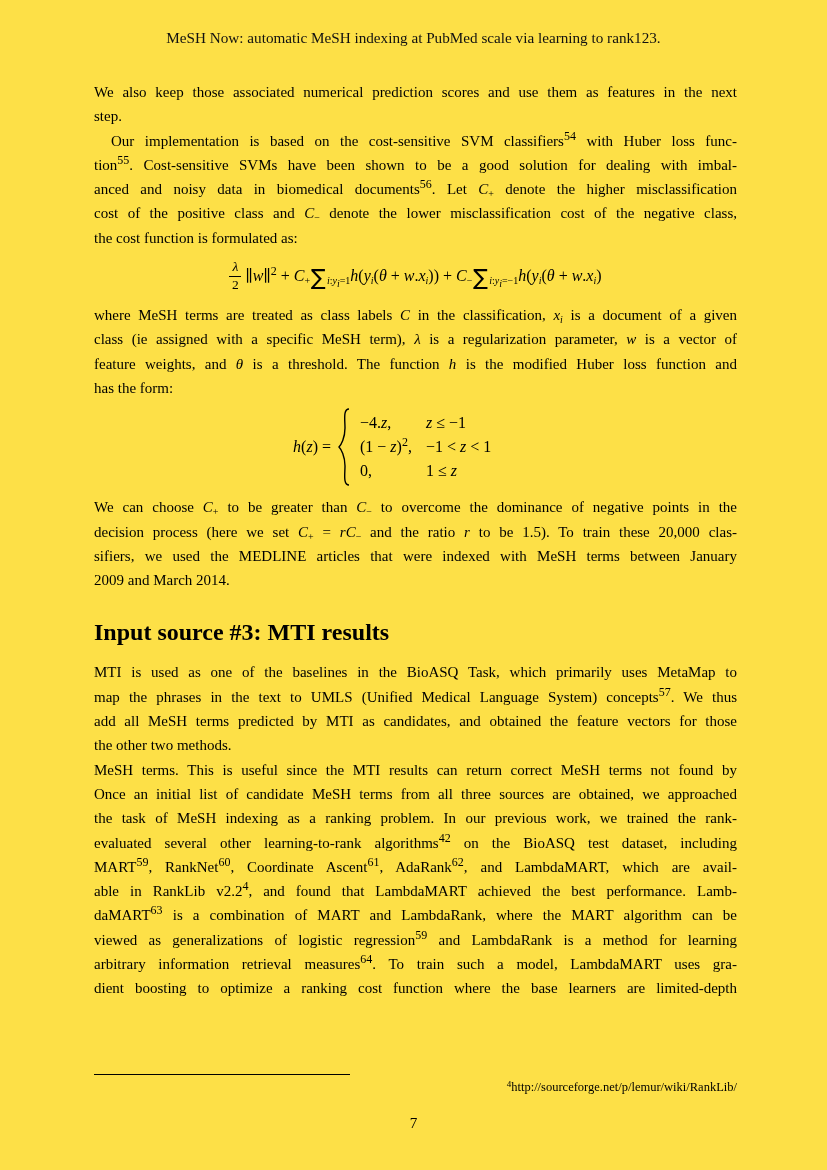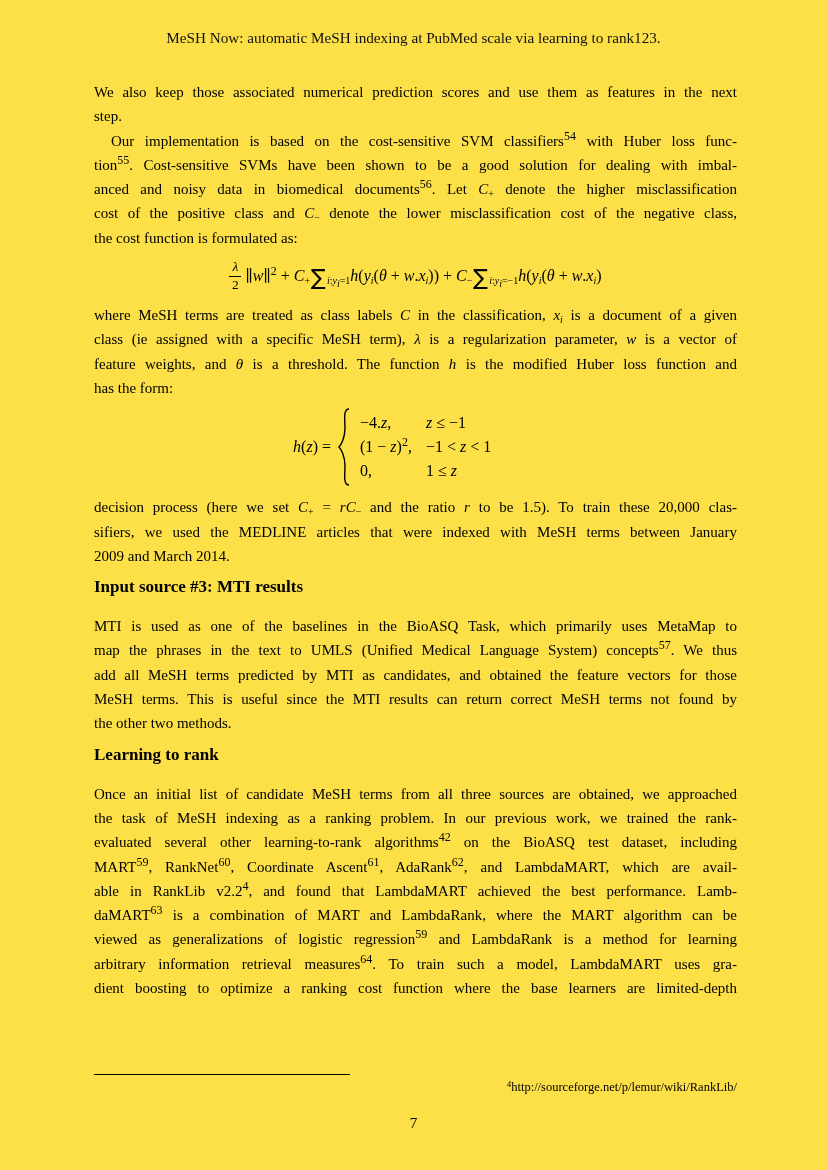--- a/index.html
+++ b/index.html
@@ -17,22 +17,22 @@
     font-size:15px; line-height:24.3px; text-align:justify;
   }
   .para { margin:0; }
   .line { text-align:justify; text-align-last:justify; white-space:normal; }
   .line-last { text-align-last:left; }
   .indent { text-indent:17px; }
   sup { font-size:12px; line-height:0; vertical-align:baseline; position:relative; top:-6px; }
   sub { font-size:10px; line-height:0; vertical-align:baseline; position:relative; top:3px; }
   i { font-style:italic; }
   .h2 {
-    font-weight:bold; font-size:17px; line-height:21px;
-    margin:8px 0 17px 0; text-align:left; text-align-last:left;
+    font-weight:bold; font-size:24px; line-height:21px;
+    margin:30px 0 17px 0; text-align:left; text-align-last:left;
   }
   .equation {
     display:flex; justify-content:center; align-items:center;
     margin:9px 0 10px 0; min-height:34px; font-size:16px;
     text-align:center; text-align-last:center; white-space:nowrap;
   }
   .frac { display:inline-flex; flex-direction:column; align-items:center; margin-right:4px; }
   .frac .num { display:block; padding:0 3px 1px 3px; border-bottom:1px solid #000; font-size:13.5px; line-height:1.1; font-style:italic; }
   .frac .den { display:block; padding-top:1px; font-size:13.5px; line-height:1.1; }
   .bigop { font-family:"DejaVu Sans",sans-serif; font-size:22px; line-height:0; position:relative; top:2px; margin:0 1px; }
@@ -94,33 +94,33 @@
         <div class="case-grid">
           <div class="case-value">−4.<i>z</i>,</div>
           <div class="case-cond"><i>z</i> ≤ −1</div>
           <div class="case-value">(1 − <i>z</i>)<sup>2</sup>,</div>
           <div class="case-cond">−1 &lt; <i>z</i> &lt; 1</div>
           <div class="case-value">0,</div>
           <div class="case-cond">1 ≤ <i>z</i></div>
         </div>
       </div>
       <div class="para">
+        <div class="line">We can choose <i>C</i><sub>+</sub> to be greater than <i>C</i><sub>−</sub> to overcome the dominance of negative points in the</div>
         <div class="line">decision process (here we set <i>C</i><sub>+</sub> = <i>rC</i><sub>−</sub> and the ratio <i>r</i> to be 1.5). To train these 20,000 clas-</div>
         <div class="line">sifiers, we used the MEDLINE articles that were indexed with MeSH terms between January</div>
         <div class="line line-last">2009 and March 2014.</div>
       </div>
       <div class="h2">Input source #3: MTI results</div>
       <div class="para">
         <div class="line">MTI is used as one of the baselines in the BioASQ Task, which primarily uses MetaMap to</div>
         <div class="line">map the phrases in the text to UMLS (Unified Medical Language System) concepts<sup>57</sup>. We thus</div>
         <div class="line">add all MeSH terms predicted by MTI as candidates, and obtained the feature vectors for those</div>
+        <div class="line line-last">the other two methods.</div>
         <div class="line">MeSH terms. This is useful since the MTI results can return correct MeSH terms not found by</div>
-        <div class="line line-last">the other two methods.</div>
       </div>
-      <div class="h2">Learning to rank</div>
       <div class="para">
         <div class="line">Once an initial list of candidate MeSH terms from all three sources are obtained, we approached</div>
         <div class="line">the task of MeSH indexing as a ranking problem. In our previous work, we trained the rank-</div>
         <div class="line">evaluated several other learning-to-rank algorithms<sup>42</sup> on the BioASQ test dataset, including</div>
         <div class="line">MART<sup>59</sup>, RankNet<sup>60</sup>, Coordinate Ascent<sup>61</sup>, AdaRank<sup>62</sup>, and LambdaMART, which are avail-</div>
         <div class="line">able in RankLib v2.2<sup>4</sup>, and found that LambdaMART achieved the best performance. Lamb-</div>
         <div class="line">daMART<sup>63</sup> is a combination of MART and LambdaRank, where the MART algorithm can be</div>
         <div class="line">viewed as generalizations of logistic regression<sup>59</sup> and LambdaRank is a method for learning</div>
         <div class="line">arbitrary information retrieval measures<sup>64</sup>. To train such a model, LambdaMART uses gra-</div>
         <div class="line">dient boosting to optimize a ranking cost function where the base learners are limited-depth</div>

